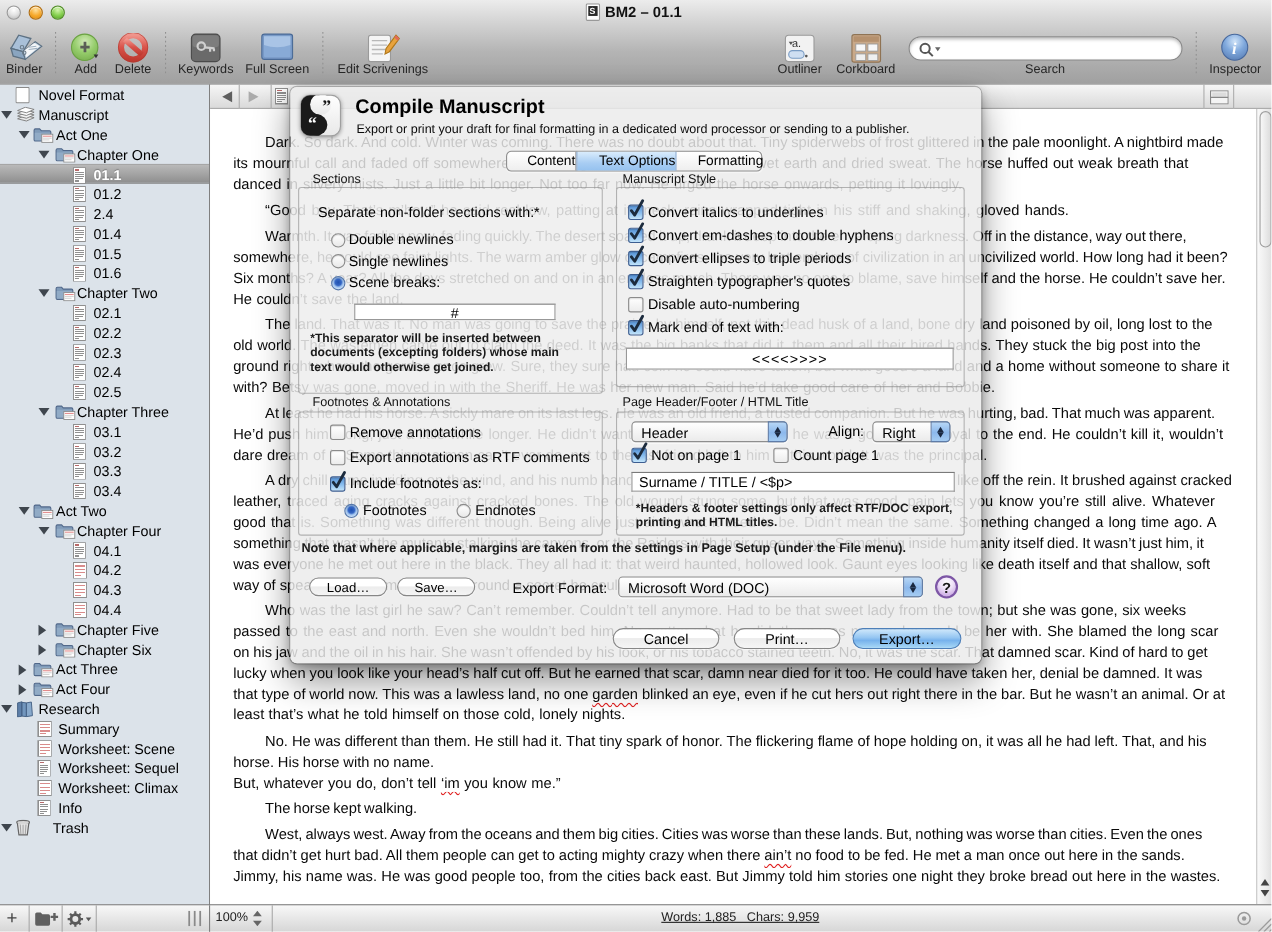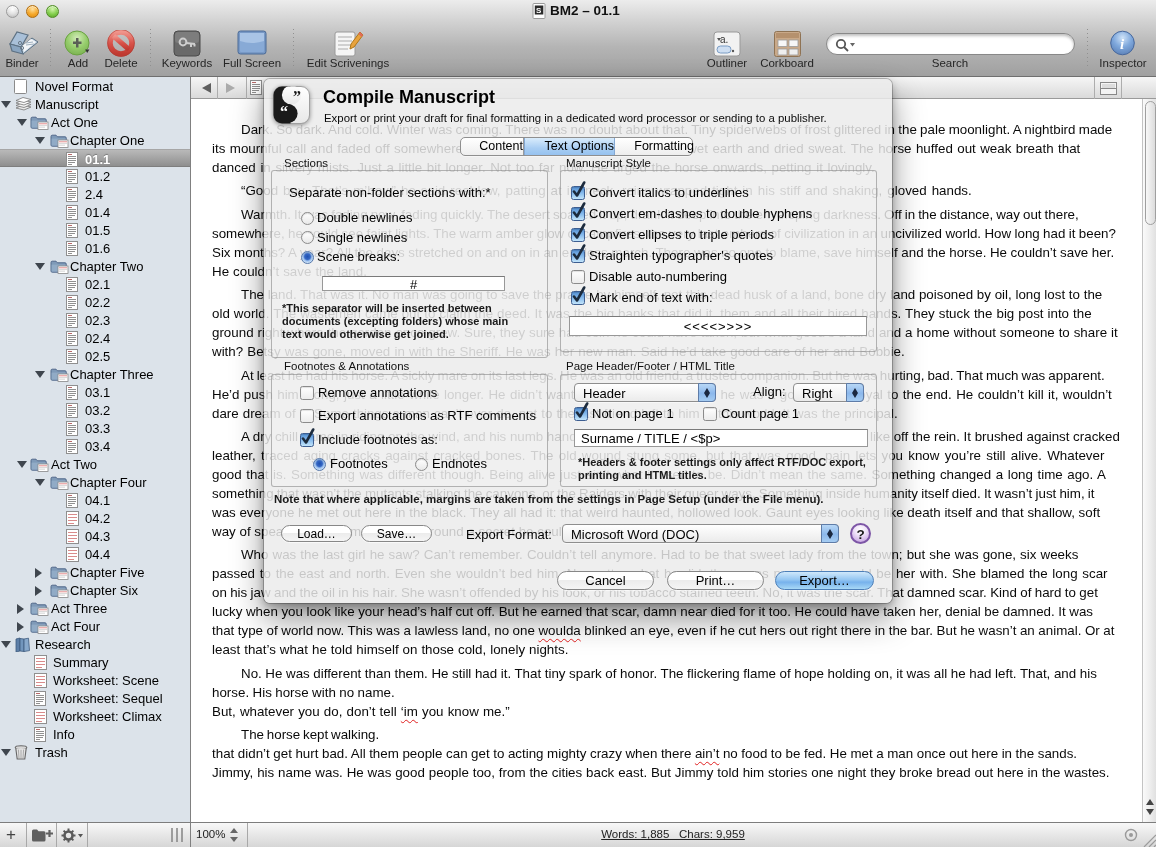--- a/index.html
+++ b/index.html
@@ -762,21 +762,21 @@
         <span class="tri" style="left:1px"></span>
         <span class="bicon" style="left:14px"><svg width="14" height="15" viewBox="0 0 14 15">
             <ellipse cx="7" cy="2.6" rx="5.8" ry="1.9" fill="#d6d6d6" stroke="#666" stroke-width="1.1"></ellipse>
             <path d="M1.8 3.4 L3.2 14 L10.8 14 L12.2 3.4" fill="#e3e3e3" stroke="#666" stroke-width="1.1"></path>
             <g stroke="#999" stroke-width="0.8">
               <line x1="4.4" y1="4.6" x2="5" y2="13.2"></line>
               <line x1="7" y1="4.8" x2="7" y2="13.2"></line>
               <line x1="9.6" y1="4.6" x2="9" y2="13.2"></line>
             </g>
           </svg></span>
-        <span class="blab" style="left:35px">Trash</span>
+        <span class="blab" style="left:48px">Trash</span>
       </div>
 </div>
 <div id="bdivider"></div>
 
 <div id="ehead">
   <span class="arrl"></span>
       <span class="arrr"></span>
   <span class="vd" style="left:25.5px"></span>
       <span class="vd" style="left:55px"></span>
   <span style="position:absolute;left:59px;top:3px"><svg width="12" height="15" viewBox="0 0 12 15" shape-rendering="crispEdges">
@@ -821,26 +821,27 @@
 <div class="l ind para" style="word-spacing:-0.10px"><span class="t">A dry chill came in riding on the wind, and his numb hand slipped down a bit, easing and sliding real gentle like off the rein. It brushed against cracked</span></div>
 <div class="l" style="word-spacing:1.56px"><span class="t">leather, traced aging cracks against cracked bones. The old wound stung some, but that was good, pain lets you know you’re still alive. Whatever</span></div>
 <div class="l" style="word-spacing:0.87px"><span class="t">good that is. Something was different though. Being alive just ain’t what it used to be. Didn’t mean the same. Something changed a long time ago. A</span></div>
 <div class="l" style="word-spacing:-0.53px"><span class="t">something that wasn’t the mutants stalking the canyons, or the Raiders with their queer ways. Something inside humanity itself died. It wasn’t just him, it</span></div>
 <div class="l" style="word-spacing:-0.01px"><span class="t">was everyone he met out here in the black. They all had it: that weird haunted, hollowed look. Gaunt eyes looking like death itself and that shallow, soft</span></div>
 <div class="l" style="word-spacing:0.03px"><span class="t">way of speaking, like a man talking around a secret he couldn’t bring himself to say.</span></div>
 <div class="l ind para" style="word-spacing:0.37px"><span class="t">Who was the last girl he saw? Can’t remember. Couldn’t tell anymore. Had to be that sweet lady from the town; but she was gone, six weeks</span></div>
 <div class="l" style="word-spacing:1.03px"><span class="t">passed to the east and north. Even she wouldn’t bed him. No matter what he did, there was no one he could be her with. She blamed the long scar</span></div>
 <div class="l" style="word-spacing:-0.35px"><span class="t">on his jaw and the oil in his hair. She wasn’t offended by his look, or his tobacco stained teeth. No, it was the scar. That damned scar. Kind of hard to get</span></div>
 <div class="l" style="word-spacing:-0.14px"><span class="t">lucky when you look like your head’s half cut off. But he earned that scar, damn near died for it too. He could have taken her, denial be damned. It was</span></div>
-<div class="l" style="word-spacing:-0.16px"><span class="t">that type of world now. This was a lawless land, no one <span class="sq">woulda</span> blinked an eye, even if he cut hers out right there in the bar. But he wasn’t an animal. Or at</span></div>
+<div class="l" style="word-spacing:-0.16px"><span class="t">that type of world now. This was a lawless land, no one <span class="sq">garden</span> blinked an eye, even if he cut hers out right there in the bar. But he wasn’t an animal. Or at</span></div>
 <div class="l" style="word-spacing:0.28px"><span class="t">least that’s what he told himself on those cold, lonely nights.</span></div>
 <div class="l ind para" style="word-spacing:-0.12px"><span class="t">No. He was different than them. He still had it. That tiny spark of honor. The flickering flame of hope holding on, it was all he had left. That, and his</span></div>
 <div class="l" style="word-spacing:-0.26px"><span class="t">horse. His horse with no name.</span></div>
 <div class="l" style="word-spacing:0.44px"><span class="t">But, whatever you do, don’t tell <span class="sq">‘im</span> you know me.”</span></div>
 <div class="l ind para" style="word-spacing:-0.90px"><span class="t">The horse kept walking.</span></div>
+<div class="l ind para" style="word-spacing:-0.88px"><span class="t">West, always west. Away from the oceans and them big cities. Cities was worse than these lands. But, nothing was worse than cities. Even the ones</span></div>
 <div class="l" style="word-spacing:-0.14px"><span class="t">that didn’t get hurt bad. All them people can get to acting mighty crazy when there <span class="sq">ain’t</span> no food to be fed. He met a man once out here in the sands.</span></div>
 <div class="l" style="word-spacing:0.17px"><span class="t">Jimmy, his name was. He was good people too, from the cities back east. But Jimmy told him stories one night they broke bread out here in the wastes.</span></div>
   </div>
   <div id="sbar">
     <div id="sthumb"></div>
     <span class="sarr sup"></span>
         <span class="sarr sdn"></span>
   </div>
 </div>
 

